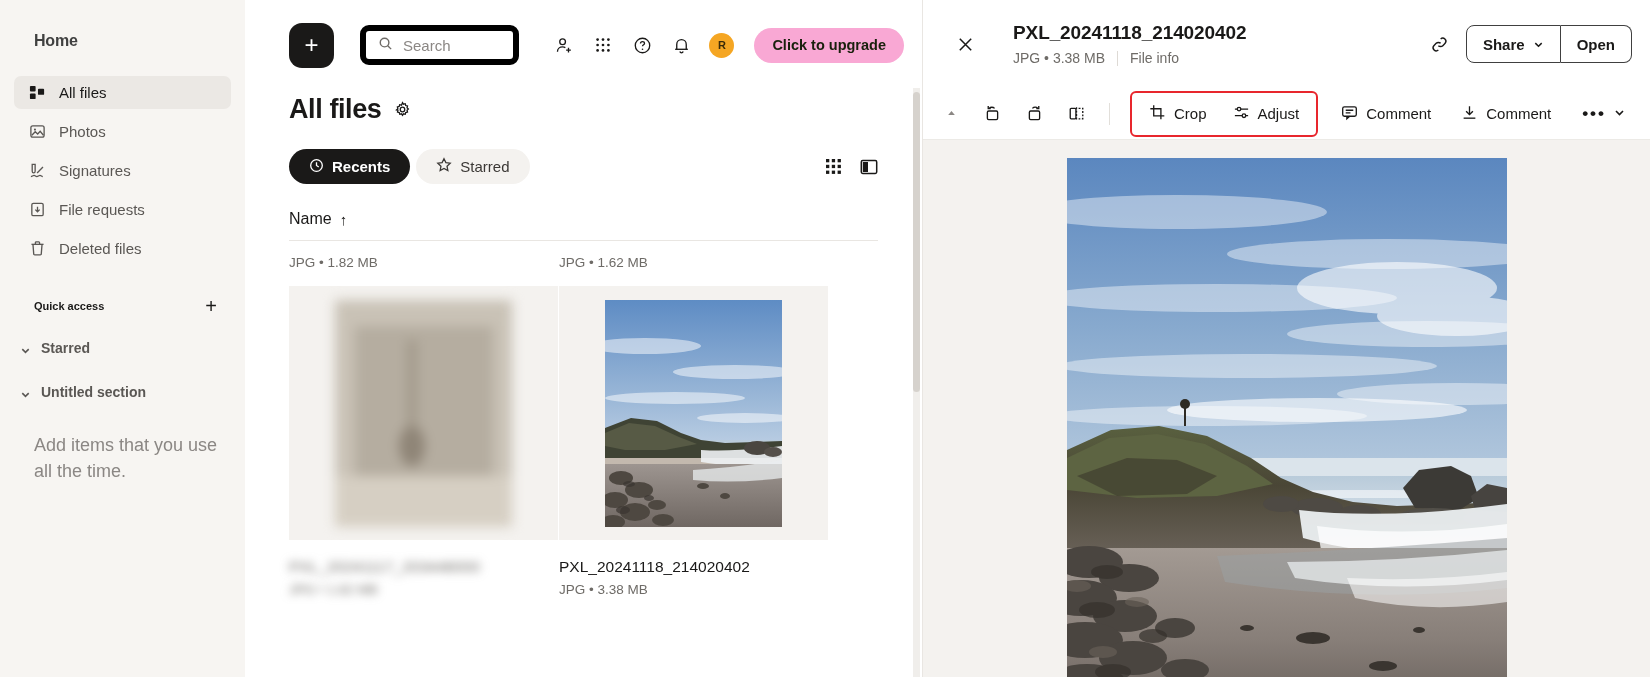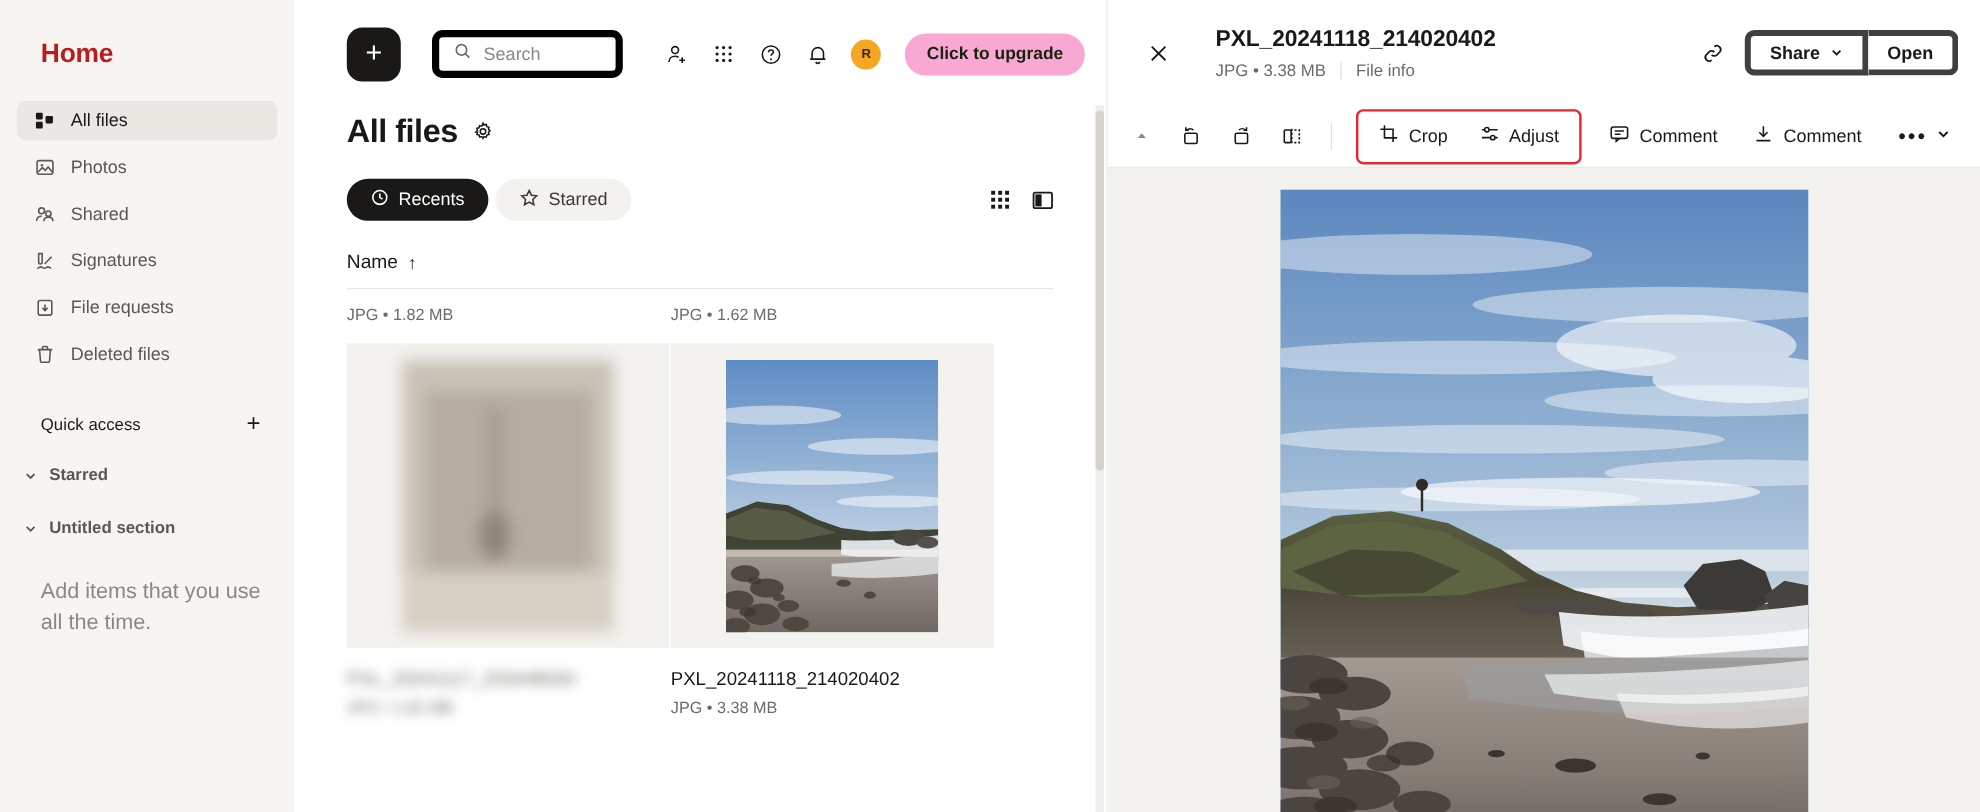--- a/index.html
+++ b/index.html
@@ -13,39 +13,39 @@
 
   
   .sidebar {
     width: 245px; height: 677px;
     background: #f7f5f2;
     flex: 0 0 245px;
     padding: 0;
     position: relative;
   }
   .sidebar-home {
-    font-size: 22px; font-weight: bold; color: #b91c1c;
+    font-size: 16px; font-weight: bold; color: #404040;
     padding: 32px 0 0 34px; letter-spacing: -0.2px;
   }
   .nav { margin-top: 26px; padding: 0 14px; }
   .nav-item {
     display: flex; align-items: center; gap: 13px;
     height: 33px; padding: 0 14px; border-radius: 7px;
     color: #5a5754; font-size: 15px; cursor: pointer;
     margin-bottom: 6px;
   }
   .nav-item.active { background: #ebe8e4; color: #1a1918; font-weight: 500; }
   .nav-icon { width: 18px; height: 18px; display: flex; align-items: center; justify-content: center; flex: 0 0 18px; }
   .nav-icon svg { display: block; }
 
   .quick-access {
     display: flex; align-items: center; justify-content: space-between;
     padding: 0 28px 0 34px; margin-top: 28px; height: 26px;
   }
-  .quick-access-label { font-size: 14px; font-weight: normal; color: #1a1918; }
+  .quick-access-label { font-size: 11px; font-weight: bold; color: #1a1918; }
   .plus-btn { font-size: 20px; color: #1a1918; line-height: 1; cursor: pointer; font-weight: 300; }
 
   .section-row {
     display: flex; align-items: center; gap: 9px;
     padding: 0 14px 0 20px; height: 30px; margin-top: 14px; cursor: pointer;
   }
   .section-row .chev { width: 12px; height: 12px; color: #5a5754; }
   .section-label { font-size: 14px; font-weight: bold; color: #5a5754; }
   .empty-hint {
     margin: 25px 26px 0 34px; font-size: 18px; color: #8b8784; line-height: 1.45;
@@ -89,21 +89,21 @@
 
   .page-title-row { display: flex; align-items: center; gap: 13px; padding: 4px 0 0 44px; }
   .page-title { font-size: 27px; font-weight: bold; color: #1a1918; letter-spacing: -0.4px; }
   .gear { cursor: pointer; color: #1a1918; display: flex; }
 
   .tabs-row { display: flex; align-items: center; padding: 24px 44px 0 44px; }
   .pill {
     display: flex; align-items: center; gap: 8px; height: 35px;
     padding: 0 20px; border-radius: 19px; font-size: 15px; cursor: pointer;
   }
-  .pill.active { background: #1a1918; color: #fff; font-weight: 400; }
+  .pill.active { background: #1a1918; color: #fff; font-weight: 700; }
   .pill.inactive { background: #f4f2ef; color: #39363300; color: #3b3835; margin-left: 6px; }
   .view-toggles { margin-left: auto; display: flex; align-items: center; gap: 18px; }
   .view-toggle { cursor: pointer; color: #1a1918; display: flex; }
 
   .name-row {
     margin: 26px 44px 0 44px; display: flex; align-items: center; gap: 8px;
     padding-bottom: 12px; border-bottom: 1px solid #e9e6e2;
   }
   .name-label { font-size: 16px; font-weight: normal; color: #1a1918; }
 
@@ -140,21 +140,21 @@
   .file-meta-block { margin-left: 14px; }
   .file-title { font-size: 19px; font-weight: bold; color: #1a1918; letter-spacing: -0.1px; }
   .file-sub { display: flex; align-items: center; gap: 12px; margin-top: 6px; }
   .file-sub span { font-size: 14px; color: #6e6b67; }
   .file-sub .divider { width: 1px; height: 15px; background: #dedad5; }
   .file-info-link { cursor: pointer; }
   .header-right { margin-left: auto; display: flex; align-items: center; gap: 16px; }
   .link-icon { cursor: pointer; color: #1a1918; display: flex; }
   .btn-group { display: flex; align-items: center; }
   .btn-outline {
-    height: 38px; border: 5px solid #404040; background: #fff;
+    height: 38px; border: 1px solid #404040; background: #fff;
     display: flex; align-items: center; gap: 8px; padding: 0 16px;
     font-size: 15px; font-weight: bold; color: #1a1918; cursor: pointer;
   }
   .btn-outline.left { border-radius: 8px 0 0 8px; }
   .btn-outline.right { border-radius: 0 8px 8px 0; border-left: none; }
 
   .edit-toolbar {
     display: flex; align-items: center; height: 52px;
     padding: 0 16px 0 18px; gap: 4px; position: relative;
     border-bottom: 1px solid #eceae6;
@@ -215,31 +215,20 @@
         <span class="nav-icon">
           <svg width="17" height="17" viewBox="0 0 18 18" fill="none" stroke="#5a5754" stroke-width="1.4">
               <rect x="2" y="3" width="14" height="12" rx="2"></rect>
               <circle cx="6.3" cy="7" r="1.1" fill="#5a5754" stroke="none"></circle>
               <path d="M3 13l3.6-3.8 2.6 2.4 2.6-2.9L15.3 13"></path>
             </svg>
         </span>
         <span>Photos</span>
       </div>
 
-      <div class="nav-item">
-        <span class="nav-icon">
-          <svg width="17" height="17" viewBox="0 0 18 18" fill="none" stroke="#5a5754" stroke-width="1.4">
-              <circle cx="6" cy="6" r="2.6"></circle>
-              <path d="M1.6 15c0-2.7 2-4.3 4.4-4.3"></path>
-              <circle cx="12" cy="8.5" r="2.3"></circle>
-              <path d="M8 15.2c0-2.3 1.8-3.6 4-3.6s4 1.3 4 3.6"></path>
-            </svg>
-        </span>
-        <span>Shared</span>
-      </div>
 
       <div class="nav-item">
         <span class="nav-icon">
           <svg width="17" height="17" viewBox="0 0 18 18" fill="none" stroke="#5a5754" stroke-width="1.4">
               <path d="M3.4 2.5h3.1v7.2c0 1.2-.7 1.9-1.6 1.9s-1.5-.7-1.5-1.9z"></path>
               <path d="M2 15.4c1.3 0 2-1.2 3.3-1.2s1.7 1.2 3 1.2 2-1.2 3.3-1.2 1.8 1.2 3 1.2"></path>
               <path d="M8.6 11.6l6.2-6.3"></path>
             </svg>
         </span>
         <span>Signatures</span>

